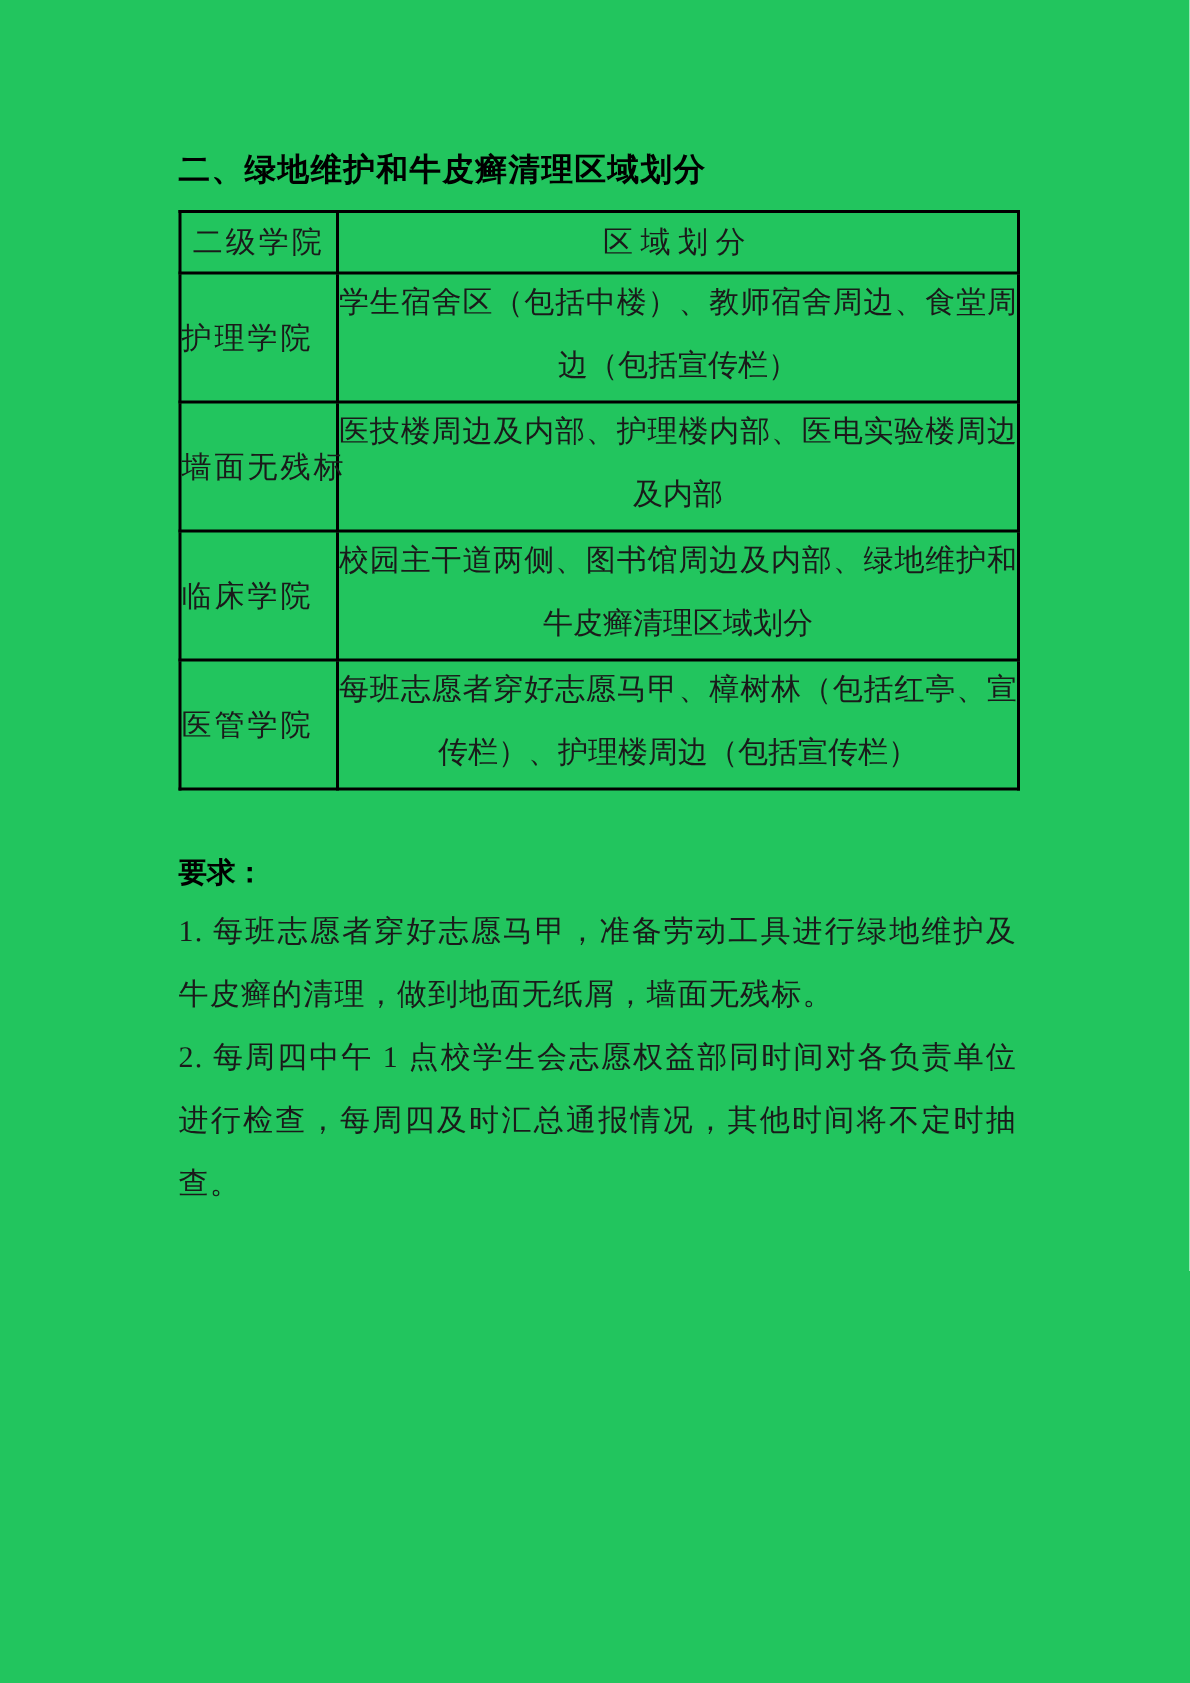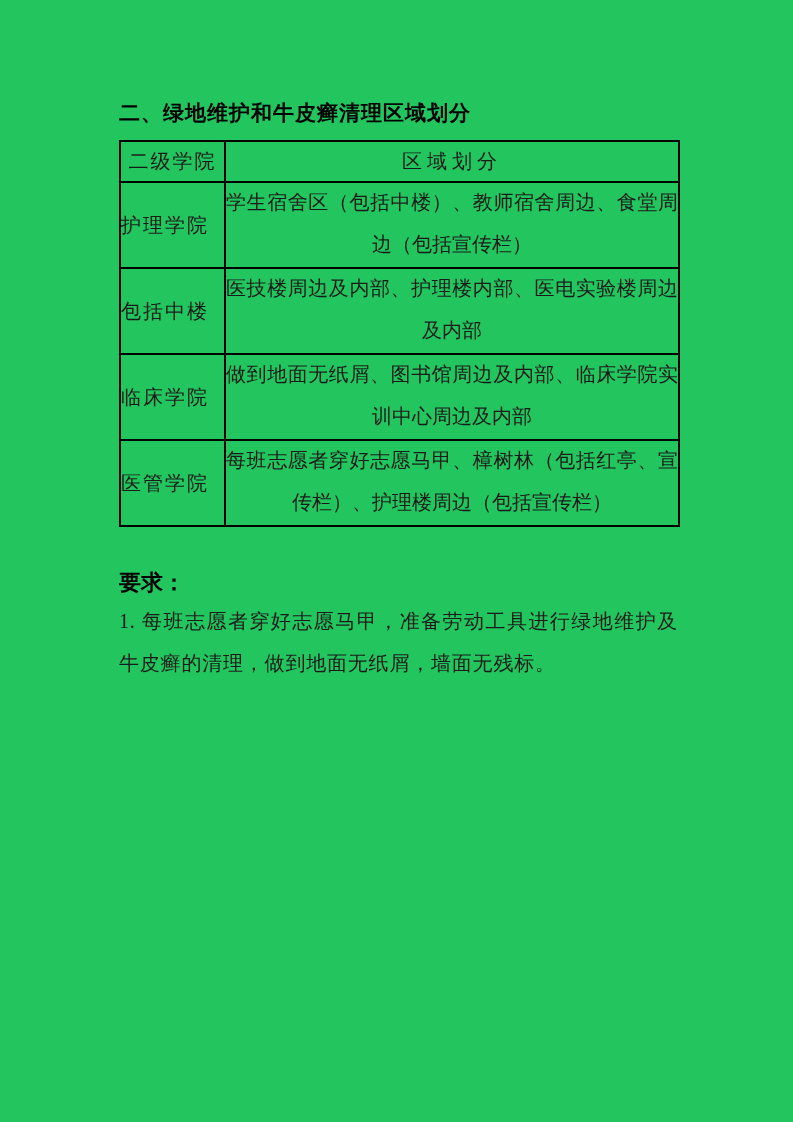--- a/index.html
+++ b/index.html
@@ -73,21 +73,21 @@
   tr.row-short td.areas-cell {
     white-space: nowrap;
     letter-spacing: 0;
   }
   .req-label {
     position: absolute;
     left: 119px;
     top: 568px;
     margin: 0;
     font-family: "Liberation Sans", "DejaVu Sans", sans-serif;
-    font-size: 22px;
+    font-size: 19px;
     font-weight: bold;
     line-height: 30px;
     color: #000000;
   }
   .req-item {
     position: absolute;
     left: 119px;
     width: 559px;
     margin: 0;
     font-size: 20px;
@@ -117,32 +117,33 @@
         <th class="college-head">二级学院</th>
         <th class="areas-head">区域划分</th>
       </tr>
     </thead>
     <tbody>
       <tr class="row-tall">
         <td class="college-cell">护理学院</td>
         <td class="areas-cell">学生宿舍区（包括中楼）、教师宿舍周边、食堂周边（包括宣传栏）</td>
       </tr>
       <tr class="row-tall">
-        <td class="college-cell">包括中楼</td>
+        <td class="college-cell">墙面无残标</td>
         <td class="areas-cell">医技楼周边及内部、护理楼内部、医电实验楼周边及内部</td>
       </tr>
       <tr class="row-tall">
         <td class="college-cell">临床学院</td>
-        <td class="areas-cell">做到地面无纸屑、图书馆周边及内部、临床学院实训中心周边及内部</td>
+        <td class="areas-cell">校园主干道两侧、图书馆周边及内部、绿地维护和牛皮癣清理区域划分</td>
       </tr>
       <tr class="row-tall">
         <td class="college-cell">医管学院</td>
         <td class="areas-cell">每班志愿者穿好志愿马甲、樟树林（包括红亭、宣传栏）、护理楼周边（包括宣传栏）</td>
       </tr>
     </tbody>
   </table>
 
   <div class="req-label">要求：</div>
 
   <p class="req-item req-item-1">1. 每班志愿者穿好志愿马甲，准备劳动工具进行绿地维护及牛皮癣的清理，做到地面无纸屑，墙面无残标。</p>
 
+  <p class="req-item req-item-2">2. 每周四中午 1 点校学生会志愿权益部同时间对各负责单位进行检查，每周四及时汇总通报情况，其他时间将不定时抽查。</p>
 
 </div>
 
 </body></html>

